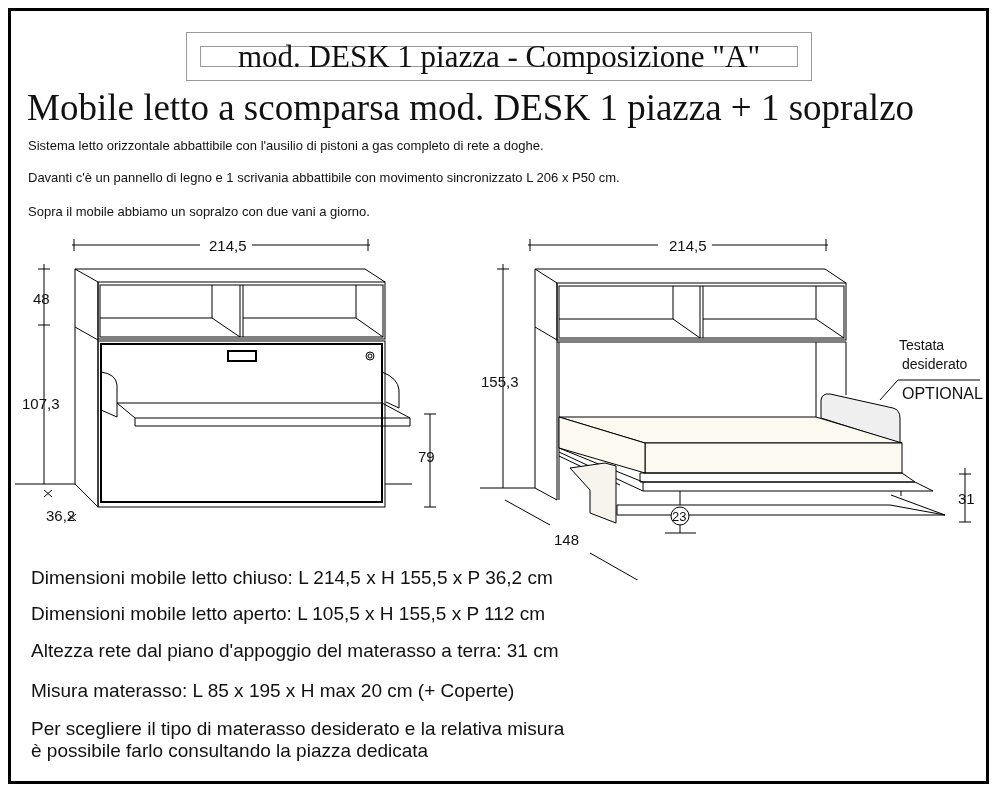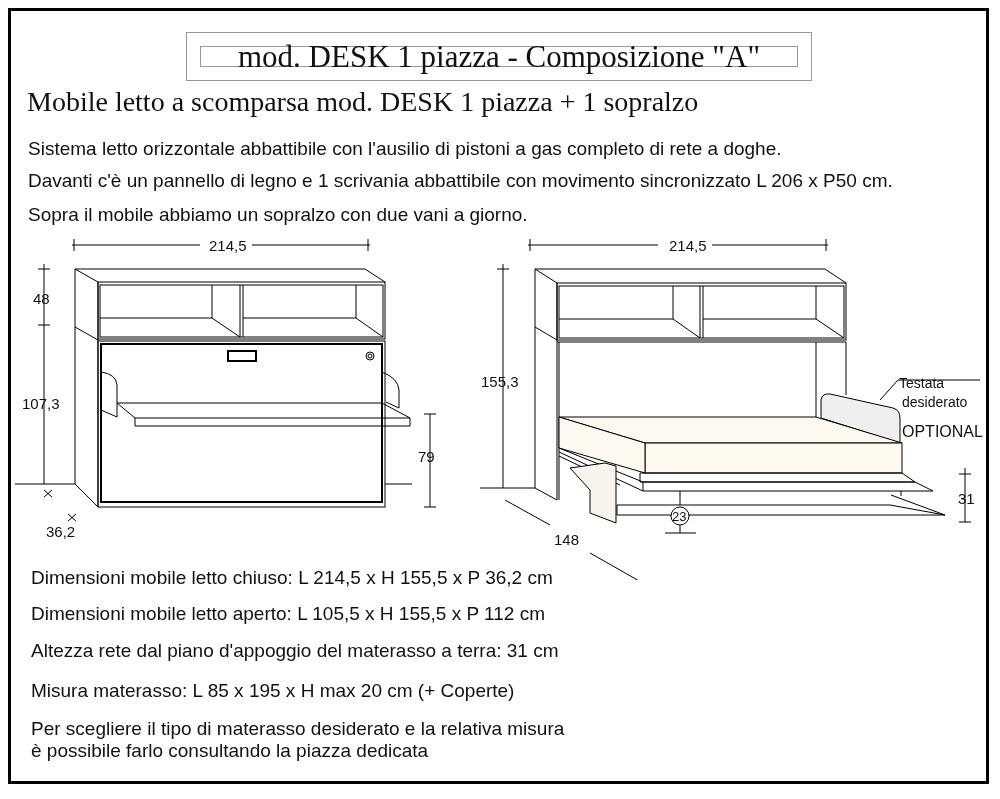--- a/index.html
+++ b/index.html
@@ -1,24 +1,24 @@
 <!DOCTYPE html>
 <html><head>
 <meta charset="utf-8">
 <style>
   html, body { margin:0; padding:0; background:#fff; }
   body { width:1000px; height:799px; position:relative; overflow:hidden; font-family:"Liberation Sans", sans-serif; color:#111; }
   .frame { position:absolute; left:8px; top:8px; width:981px; height:776px; border:3px solid #000; box-sizing:border-box; }
   .title-box { position:absolute; left:186px; top:32px; width:626px; height:49px; border:1px solid #999; box-sizing:border-box; padding:13px; }
   .title-inner { width:100%; height:100%; border:1px solid #999; box-sizing:border-box; display:flex; align-items:center; justify-content:center; font-family:"Liberation Serif","DejaVu Serif", serif; font-size:31px; color:#111; }
-  .heading { position:absolute; left:27px; top:86px; font-family:"Liberation Serif","DejaVu Serif", serif; font-size:28px; color:#111; white-space:nowrap; }
-  .desc { position:absolute; left:28px; font-size:19px; white-space:nowrap; }
+  .heading { position:absolute; left:27px; top:86px; font-family:"Liberation Serif","DejaVu Serif", serif; font-size:37px; color:#111; white-space:nowrap; }
+  .desc { position:absolute; left:28px; font-size:13px; white-space:nowrap; }
   .spec { position:absolute; left:20px; font-size:19px; white-space:nowrap;margin-left:11px; }
   .dim { position:absolute; font-size:15px; white-space:nowrap; }
-  .lbl { position:absolute; font-size:15px; white-space:nowrap;margin-top:38px; }
+  .lbl { position:absolute; font-size:15px; white-space:nowrap; }
 </style>
 </head>
 <body>
 
 <div class="frame"></div>
 
 <div class="title-box">
   <div class="title-inner">mod. DESK 1 piazza - Composizione "A"</div>
 </div>
 
@@ -79,21 +79,21 @@
     <line x1="75" y1="484" x2="98" y2="507"></line>
     <line x1="44" y1="490" x2="52" y2="497"></line>
     <line x1="44" y1="497" x2="52" y2="490"></line>
     <line x1="68" y1="514" x2="76" y2="521"></line>
     <line x1="68" y1="521" x2="76" y2="514"></line>
   </g>
 </svg>
 <div class="dim" style="left:209px;top:237px">214,5</div>
 <div class="dim" style="left:33px;top:290px">48</div>
 <div class="dim" style="left:22px;top:395px">107,3</div>
-<div class="dim" style="left:46px;top:523px">36,2</div>
+<div class="dim" style="left:46px;top:507px">36,2</div>
 <div class="dim" style="left:418px;top:448px">79</div>
 
 <svg style="position:absolute;left:0;top:0" width="1000" height="580" viewBox="0 0 1000 580">
   <g stroke="#000" stroke-width="1" fill="none">
     <line x1="528" y1="245" x2="658" y2="245"></line>
     <line x1="712" y1="245" x2="828" y2="245"></line>
     <line x1="530" y1="239" x2="530" y2="251"></line>
     <line x1="826" y1="239" x2="826" y2="251"></line>
     <line x1="503" y1="264" x2="503" y2="488"></line>
     <line x1="497" y1="269" x2="509" y2="269"></line>

